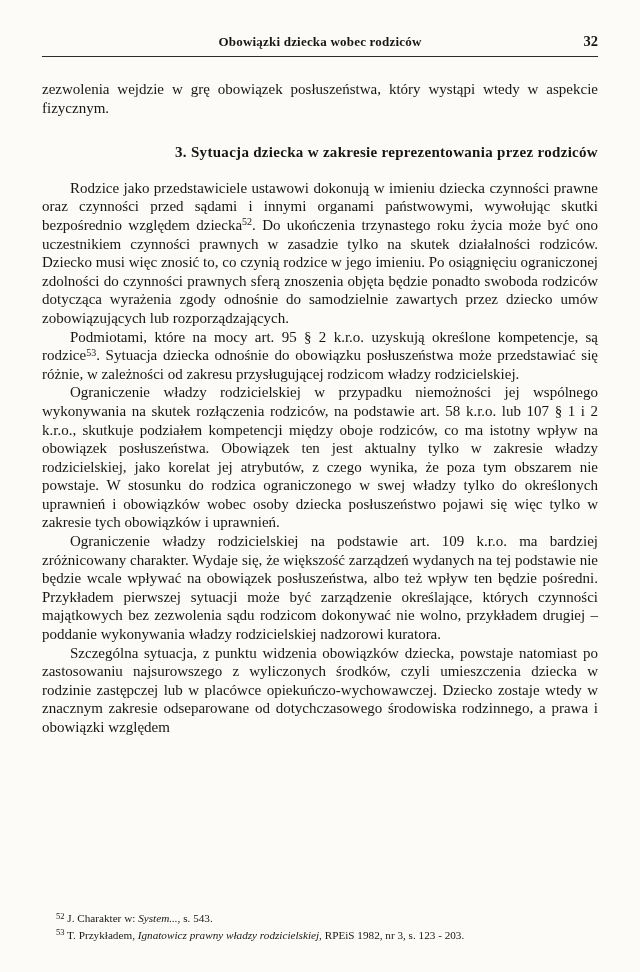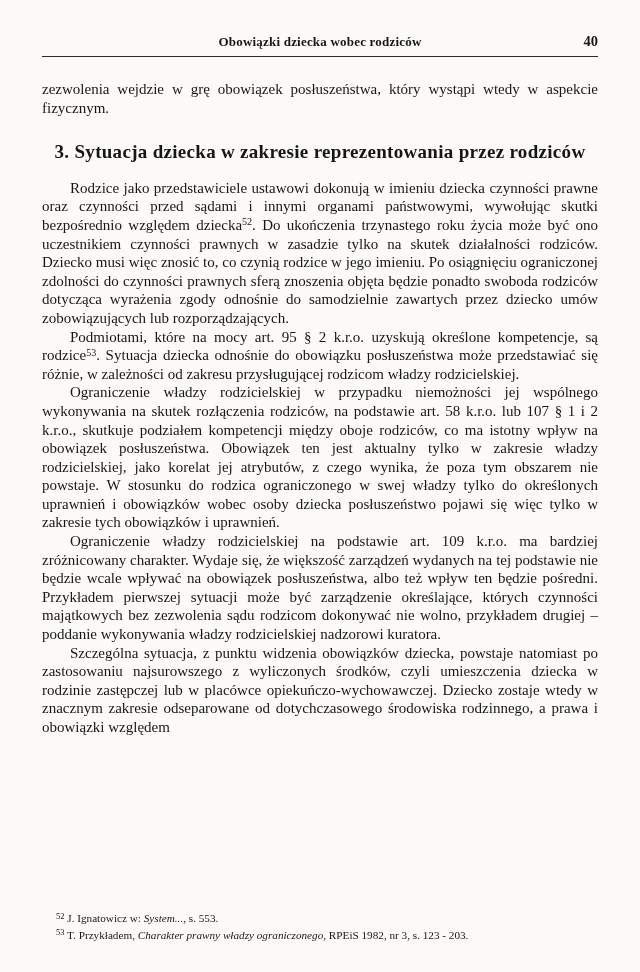--- a/index.html
+++ b/index.html
@@ -49,23 +49,23 @@
     text-align: justify;
     -webkit-hyphens: auto;
     hyphens: auto;
   }
   .para {
     margin: 0;
     text-indent: 28px;
   }
   .para.no-indent { text-indent: 0; }
   .section-heading {
-    font-size: 19px;
+    font-size: 15px;
     font-weight: bold;
-    text-align: center;
+    text-align: right;
     margin: 26px 0 17px 0;
     letter-spacing: 0.3px;
     text-indent: 0;
     hyphens: none;
   }
   sup.fn-ref {
     font-size: 10px;
     line-height: 0;
     vertical-align: baseline;
     position: relative;
@@ -93,21 +93,21 @@
   }
   .footnote i { font-style: italic; margin-top: 12px; }
 </style>
 </head>
 <body>
 
 <div class="page">
 
   <header class="running-header">
     <span class="header-title">Obowiązki dziecka wobec rodziców</span>
-    <span class="page-number">40</span>
+    <span class="page-number">32</span>
   </header>
   <div class="header-rule"></div>
 
   <main class="body-text">
 
     <p class="para no-indent">zezwolenia wejdzie w grę obowiązek posłuszeństwa, który wystąpi wtedy w aspekcie fizycznym.</p>
 
     <h2 class="section-heading">3. Sytuacja dziecka w zakresie reprezentowania przez rodziców</h2>
 
     <p class="para"><span>Rodzice jako przedstawiciele ustawowi dokonują w imieniu dziecka czynności prawne oraz czynności przed sądami i innymi organami państwowymi, wywołując skutki bezpośrednio względem dziecka</span><sup class="fn-ref">52</sup><span>. Do ukończenia trzynastego roku życia może być ono uczestnikiem czynności prawnych w zasadzie tylko na skutek działalności rodziców. Dziecko musi więc znosić to, co czynią rodzice w jego imieniu. Po osiągnięciu ograniczonej zdolności do czynności prawnych sferą znoszenia objęta będzie ponadto swoboda rodziców dotycząca wyrażenia zgody odnośnie do samodzielnie zawartych przez dziecko umów zobowiązujących lub rozporządzających.</span></p>
@@ -117,17 +117,17 @@
 
     <p class="para">Ograniczenie władzy rodzicielskiej w przypadku niemożności jej wspólnego wykonywania na skutek rozłączenia rodziców, na podstawie art. 58 k.r.o. lub 107 § 1 i 2 k.r.o., skutkuje podziałem kompetencji między oboje rodziców, co ma istotny wpływ na obowiązek posłuszeństwa. Obowiązek ten jest aktualny tylko w zakresie władzy rodzicielskiej, jako korelat jej atrybutów, z czego wynika, że poza tym obszarem nie powstaje. W stosunku do rodzica ograniczonego w swej władzy tylko do określonych uprawnień i obowiązków wobec osoby dziecka posłuszeństwo pojawi się więc tylko w zakresie tych obowiązków i uprawnień.</p>
 
     <p class="para">Ograniczenie władzy rodzicielskiej na podstawie art. 109 k.r.o. ma bardziej zróżnicowany charakter. Wydaje się, że większość zarządzeń wydanych na tej podstawie nie będzie wcale wpływać na obowiązek posłuszeństwa, albo też wpływ ten będzie pośredni. Przykładem pierwszej sytuacji może być zarządzenie określające, których czynności majątkowych bez zezwolenia sądu rodzicom dokonywać nie wolno, przykładem drugiej – poddanie wykonywania władzy rodzicielskiej nadzorowi kuratora.</p>
 
     <p class="para">Szczególna sytuacja, z punktu widzenia obowiązków dziecka, powstaje natomiast po zastosowaniu najsurowszego z wyliczonych środków, czyli umieszczenia dziecka w rodzinie zastępczej lub w placówce opiekuńczo-wychowawczej. Dziecko zostaje wtedy w znacznym zakresie odseparowane od dotychczasowego środowiska rodzinnego, a prawa i obowiązki względem</p>
 
   </main>
 
   <footer class="footnotes">
-    <p class="footnote"><sup class="fn-mark">52</sup><span> J. Ignatowicz w: </span><i>System...</i><span>, s. 553.</span></p>
-    <p class="footnote"><sup class="fn-mark">53</sup><span> T. Przykładem, </span><i>Charakter prawny władzy ograniczonego</i><span>, RPEiS 1982, nr 3, s. 123 - 203.</span></p>
+    <p class="footnote"><sup class="fn-mark">52</sup><span> J. Charakter w: </span><i>System...</i><span>, s. 543.</span></p>
+    <p class="footnote"><sup class="fn-mark">53</sup><span> T. Przykładem, </span><i>Ignatowicz prawny władzy rodzicielskiej</i><span>, RPEiS 1982, nr 3, s. 123 - 203.</span></p>
   </footer>
 
 </div>
 
 </body></html>

